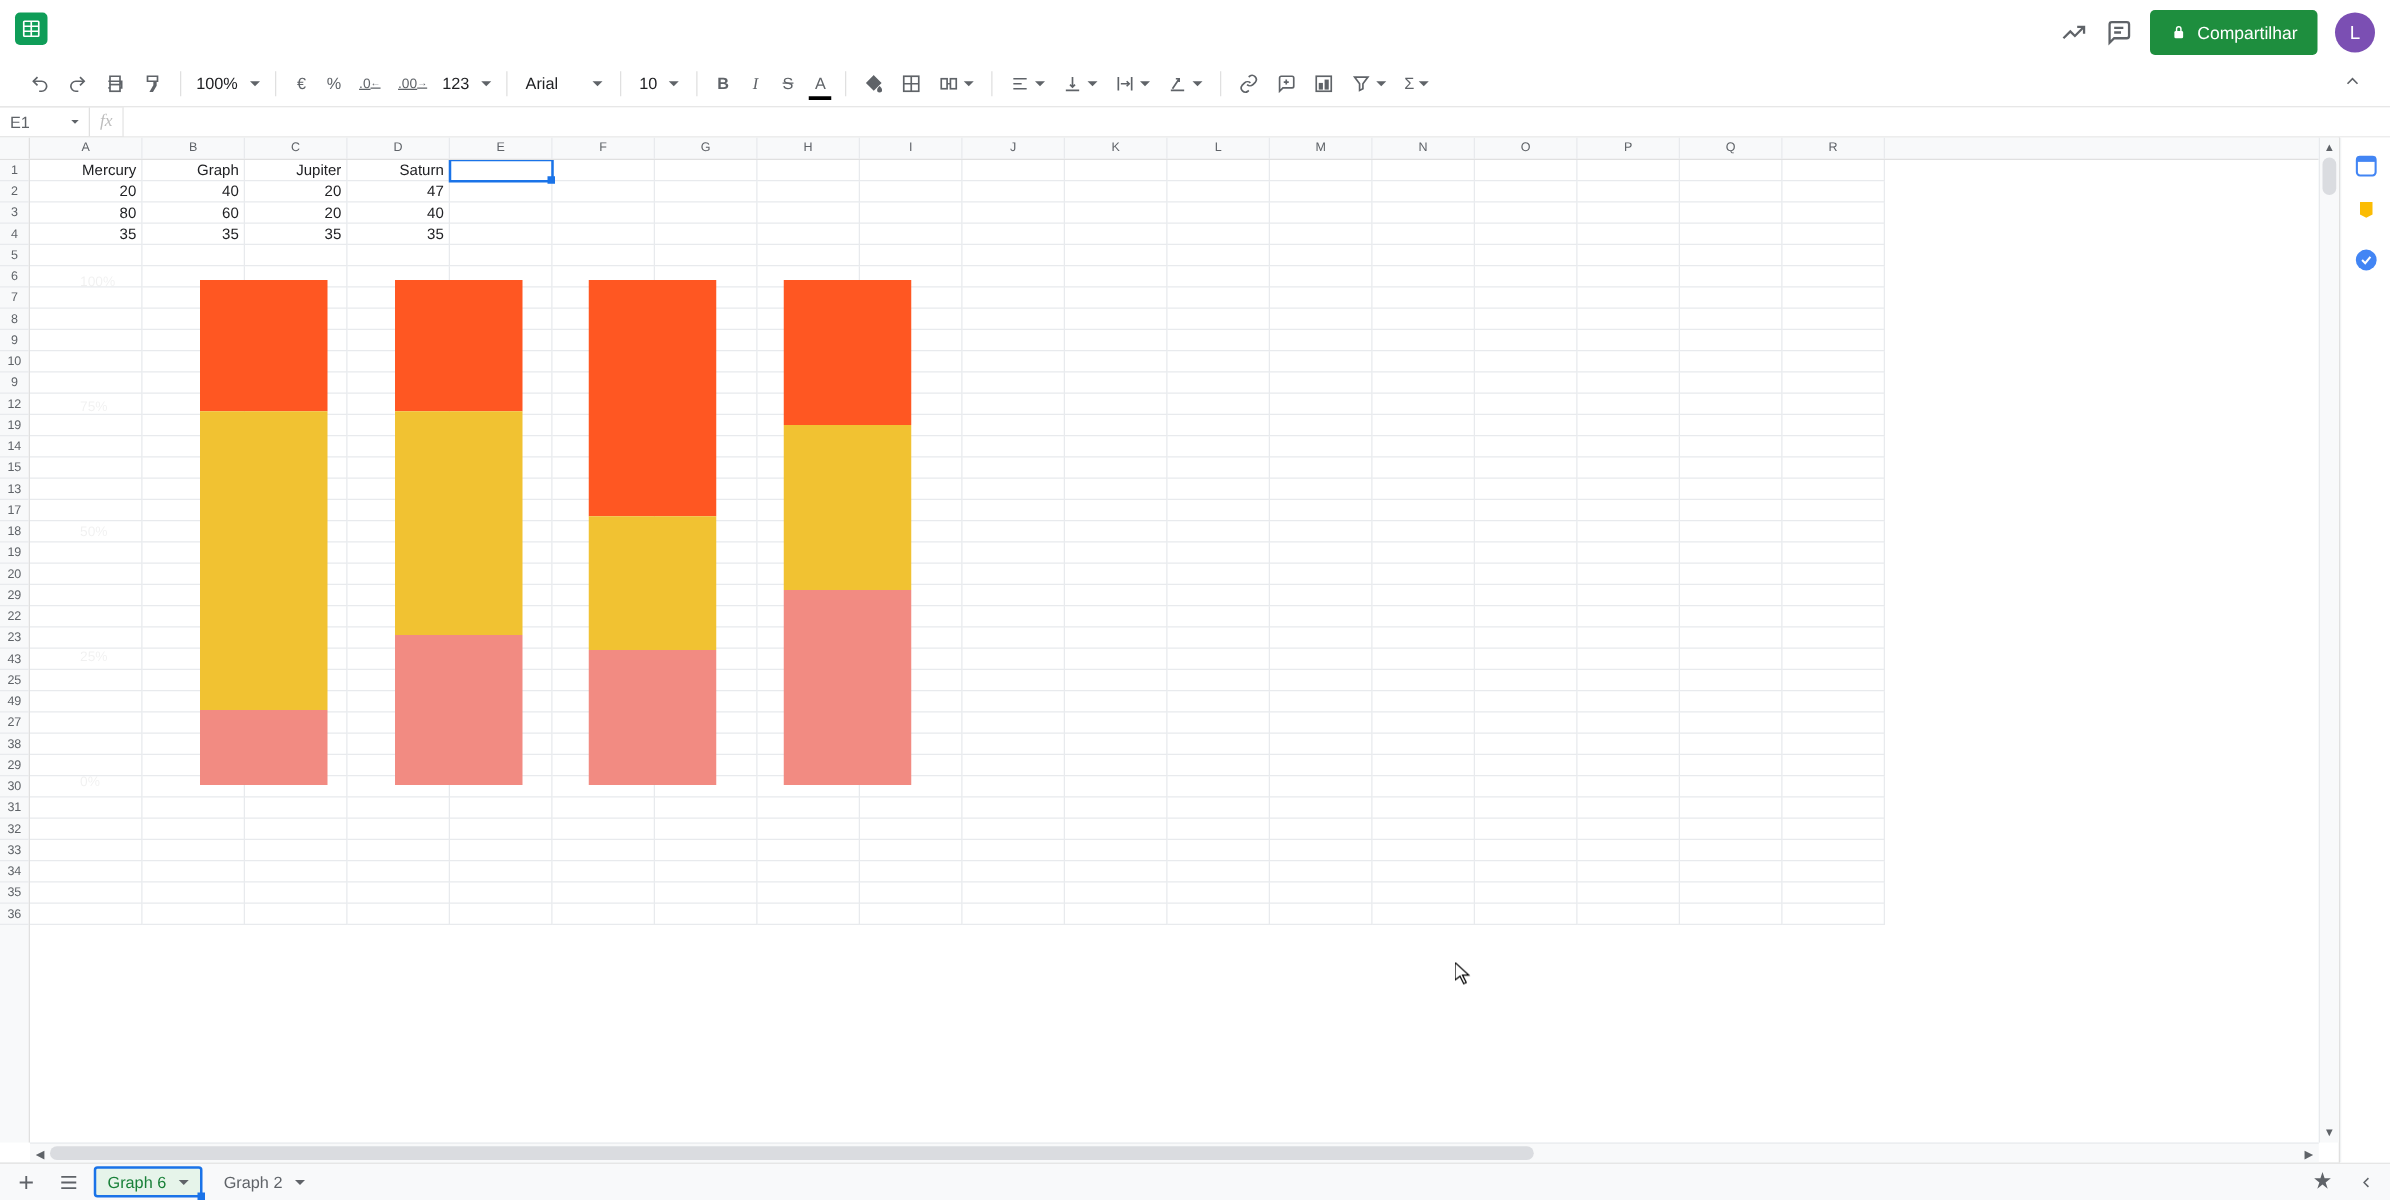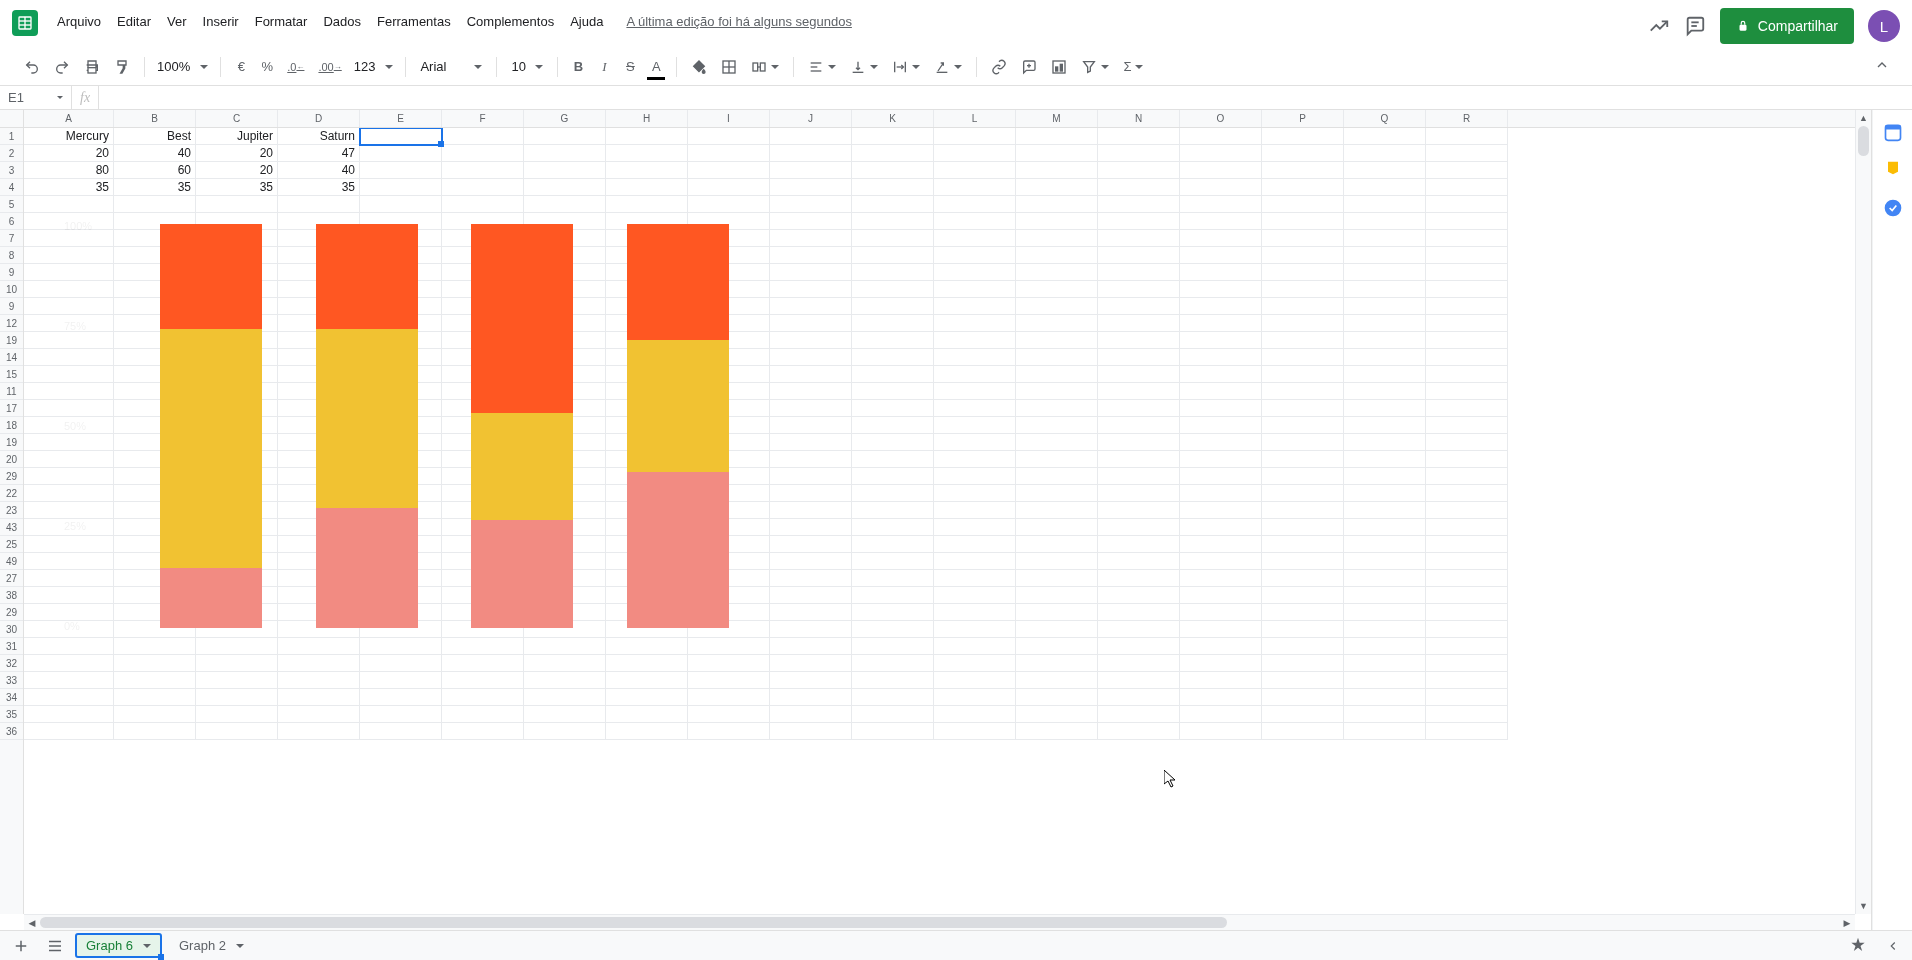--- a/index.html
+++ b/index.html
@@ -88,32 +88,20 @@
 <div class="docbar">
   <div class="logo">
     <svg viewBox="0 0 24 24" fill="#fff">
         <rect x="3" y="3" width="18" height="18" rx="1" fill="none" stroke="#fff" stroke-width="2"></rect>
         <line x1="3" y1="9" x2="21" y2="9" stroke="#fff" stroke-width="2"></line>
         <line x1="3" y1="15" x2="21" y2="15" stroke="#fff" stroke-width="2"></line>
         <line x1="12" y1="3" x2="12" y2="21" stroke="#fff" stroke-width="2"></line>
       </svg>
   </div>
   <div class="title-wrap">
-    <div class="menus">
-      <span class="menu-item">Arquivo</span>
-      <span class="menu-item">Editar</span>
-      <span class="menu-item">Ver</span>
-      <span class="menu-item">Inserir</span>
-      <span class="menu-item">Formatar</span>
-      <span class="menu-item">Dados</span>
-      <span class="menu-item">Ferramentas</span>
-      <span class="menu-item">Complementos</span>
-      <span class="menu-item">Ajuda</span>
-      <span class="last-edit">A última edição foi há alguns segundos</span>
-    </div>
   </div>
   <div class="docbar-right">
     <span class="hicon">
         <svg width="22" height="22" viewBox="0 0 24 24" fill="none" stroke="#5f6368" stroke-width="2">
           <polyline points="3 17 9 11 13 15 21 7"></polyline>
           <polyline points="15 7 21 7 21 13"></polyline>
         </svg>
       </span>
     <span class="hicon">
         <svg width="22" height="22" viewBox="0 0 24 24" fill="none" stroke="#5f6368" stroke-width="2">
@@ -321,21 +309,21 @@
         <div class="rh">6</div>
         <div class="rh">7</div>
         <div class="rh">8</div>
         <div class="rh">9</div>
         <div class="rh">10</div>
         <div class="rh">9</div>
         <div class="rh">12</div>
         <div class="rh">19</div>
         <div class="rh">14</div>
         <div class="rh">15</div>
-        <div class="rh">11</div>
+        <div class="rh">13</div>
         <div class="rh">17</div>
         <div class="rh">18</div>
         <div class="rh">19</div>
         <div class="rh">20</div>
         <div class="rh">29</div>
         <div class="rh">22</div>
         <div class="rh">23</div>
         <div class="rh">43</div>
         <div class="rh">25</div>
         <div class="rh">49</div>
@@ -375,21 +363,21 @@
             <div class="seg" style="height: 46.6667%; background: rgb(255, 87, 34);"></div>
           </div>
           <div class="bar-group" style="left: 603px; width: 102px; height: 404px;">
             <div class="seg" style="height: 38.5246%; background: rgb(242, 139, 130);"></div>
             <div class="seg" style="height: 32.7869%; background: rgb(241, 194, 50);"></div>
             <div class="seg" style="height: 28.6885%; background: rgb(255, 87, 34);"></div>
           </div>
         </div>
     <div class="cell-row">
           <div class="cell" style="width: 90px;">Mercury</div>
-          <div class="cell" style="width: 82px;">Best</div>
+          <div class="cell" style="width: 82px;">Graph</div>
           <div class="cell" style="width: 82px;">Jupiter</div>
           <div class="cell" style="width: 82px;">Saturn</div>
           <div class="cell active" style="width: 82px;"></div>
           <div class="cell" style="width: 82px;"></div>
           <div class="cell" style="width: 82px;"></div>
           <div class="cell" style="width: 82px;"></div>
           <div class="cell" style="width: 82px;"></div>
           <div class="cell" style="width: 82px;"></div>
           <div class="cell" style="width: 82px;"></div>
           <div class="cell" style="width: 82px;"></div>

